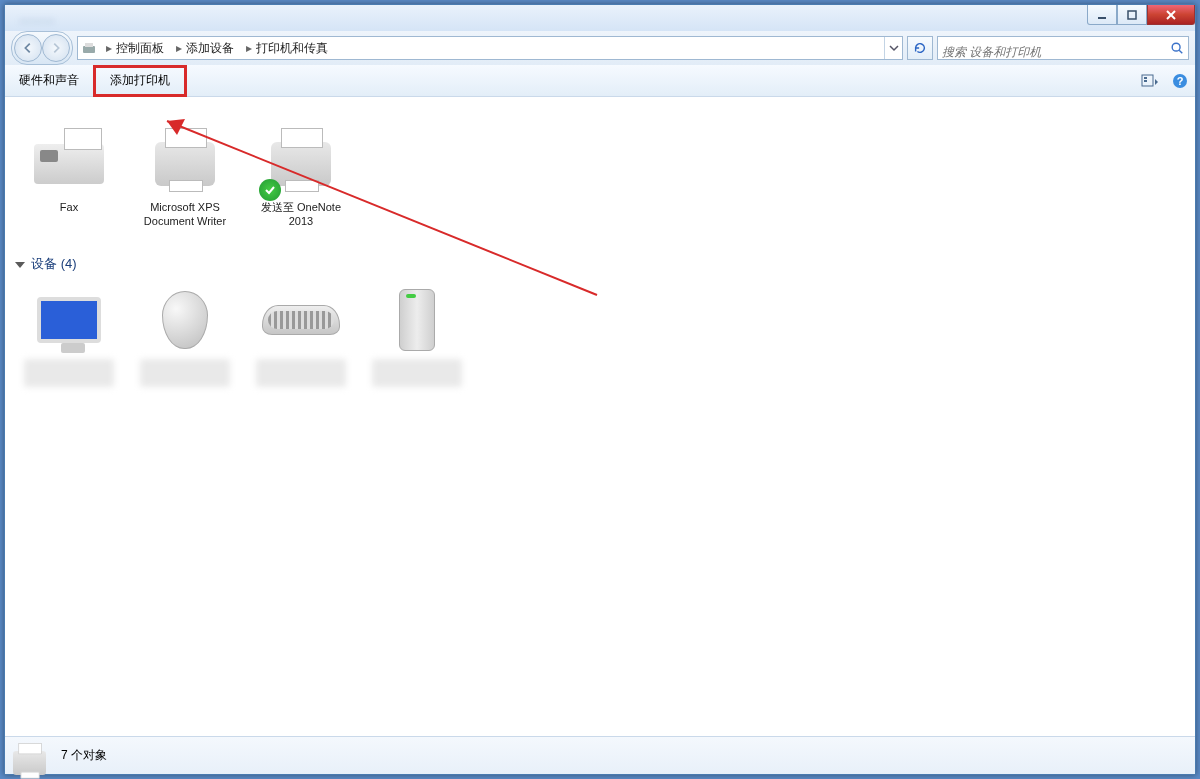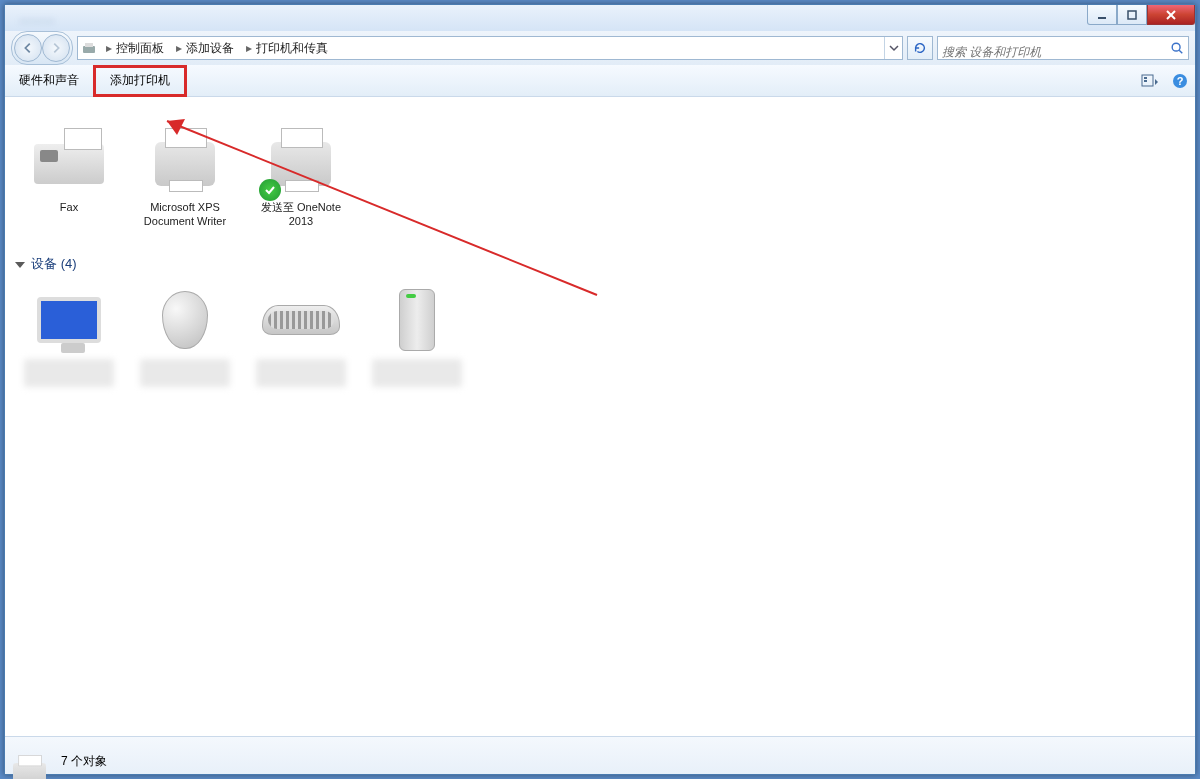--- a/index.html
+++ b/index.html
@@ -75,21 +75,21 @@
 .monitor::after{content:"";position:absolute;left:20px;bottom:-14px;width:24px;height:10px;background:#ccc;border-radius:2px;}
 .mouse { width:46px; height:58px; background:radial-gradient(circle at 30% 30%,#f8f8f8,#bcbcbc); border-radius:50% 50% 48% 48% / 42% 42% 58% 58%; border:1px solid #aaa;}
 .keyboard { width:78px; height:30px; background:linear-gradient(#eee,#c6c6c6); border-radius:16px 16px 10px 10px / 20px 20px 8px 8px; border:1px solid #aaa; position:relative;}
 .keyboard::before{content:"";position:absolute;inset:5px;background:repeating-linear-gradient(90deg,#999 0 3px,#ddd 3px 6px);border-radius:10px;}
 .tower { width:36px; height:62px; background:linear-gradient(90deg,#cfcfcf,#ededed,#cfcfcf); border-radius:6px; border:1px solid #aaa; position:relative;}
 .tower::before{content:"";position:absolute;left:6px;top:4px;width:10px;height:4px;background:#4c4;border-radius:2px;}
 .checkmark { position:absolute; left:-2px; bottom:-2px; width:22px; height:22px; border-radius:50%; background:radial-gradient(#4c4,#293); display:flex;align-items:center;justify-content:center;}
 .checkmark svg{width:14px;height:14px;}
 
 
-.statusbar { position:absolute; left:0; right:0; bottom:0; height:38px; background:linear-gradient(#f4f8fd,#e8f0f9); border-top:1px solid #cad9ea; display:flex; align-items:flex-start; padding:16px 8px; gap:10px; font-size:12px;}
+.statusbar { position:absolute; left:0; right:0; bottom:0; height:38px; background:linear-gradient(#f4f8fd,#e8f0f9); border-top:1px solid #cad9ea; display:flex; align-items:center; padding:16px 8px; gap:10px; font-size:12px;}
 .statusbar .sicon { width:38px; height:30px; position:relative; }
 .statusbar .sicon .printer{ transform:scale(.55); transform-origin:left center;}
 
 .arrow-anno { position:absolute; pointer-events:none; z-index:50; }
 
 </style>
 </head>
 <body>
 
 <div class="window">

